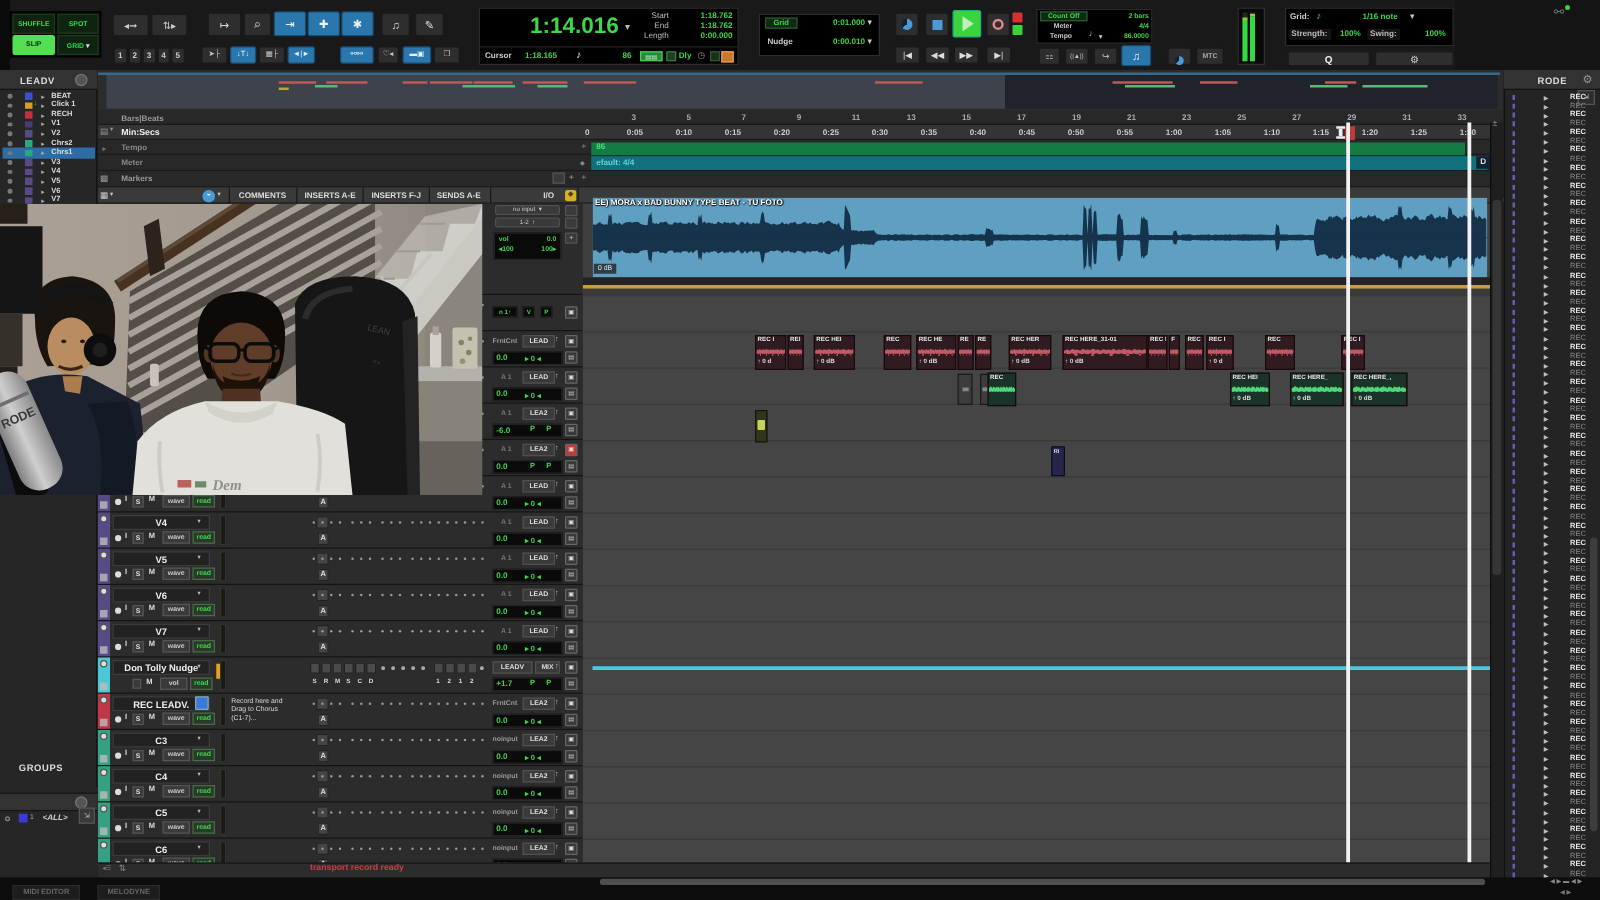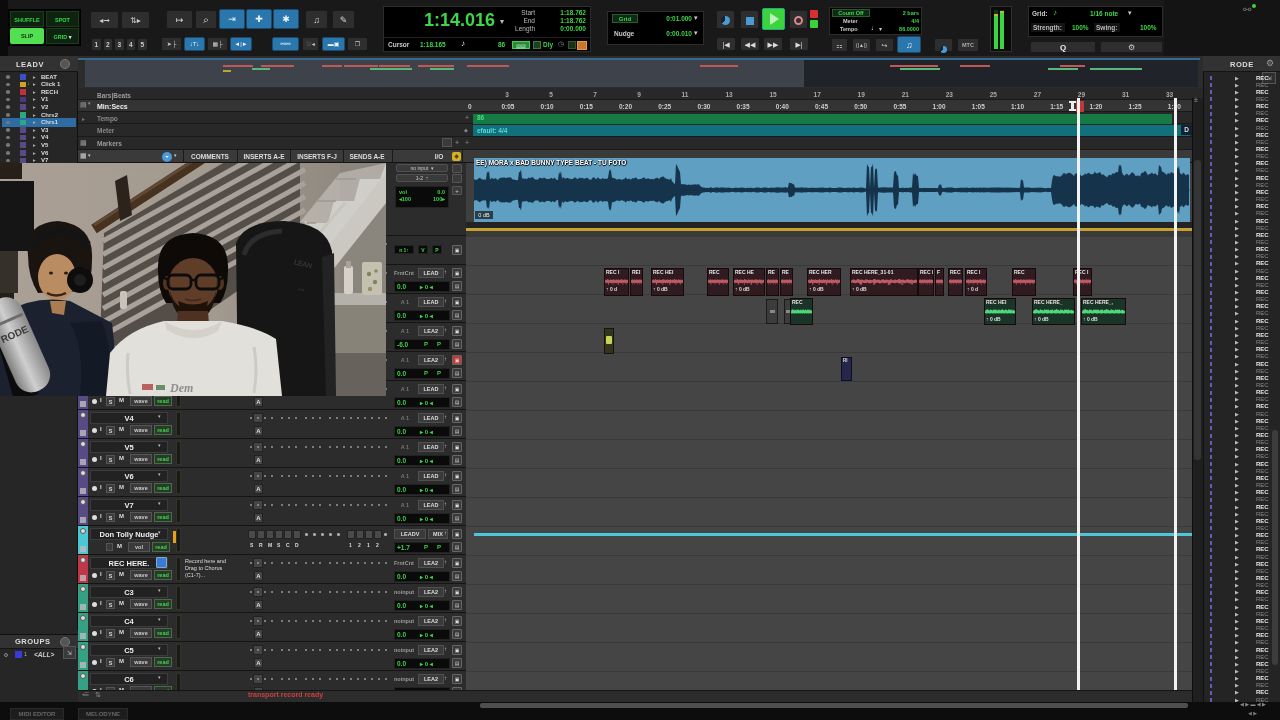--- a/index.html
+++ b/index.html
@@ -1057,21 +1057,21 @@
 <div style="position:absolute;left:424px;top:544px;font-size:6px;color:#3fd649;white-space:nowrap;font-weight:bold">P</div>
 <div style="position:absolute;left:437px;top:544px;font-size:6px;color:#3fd649;white-space:nowrap;font-weight:bold">P</div>
 <div style="position:absolute;left:452px;top:542px;width:10px;height:10px;background:#3a3a3a;border:1px solid #666;border-radius:1px">
     <div style="font-size:5px;color:#ccc;line-height:9px;text-align:center">▤</div>
   </div>
 <div style="position:absolute;left:78px;top:555px;width:388px;height:29px;border-bottom:1px solid #141414"></div>
 <div style="position:absolute;left:78px;top:555px;width:10px;height:28px;background:#c03848"></div>
 <div style="position:absolute;left:80px;top:557px;width:6px;height:6px;border-radius:50%;background:#ddd;border:1px solid #555"></div>
 <div style="position:absolute;left:80px;top:575px;width:6px;height:6px;background:#bbb;opacity:0.8"></div>
 <div style="position:absolute;left:90px;top:557px;width:78px;height:12px;background:#222;border:1px solid #3c3c3c"></div>
-<div style="position:absolute;left:90px;top:559px;font-size:7.5px;color:#eee;white-space:nowrap;width:78px;text-align:center;font-weight:bold">REC HERE.</div>
+<div style="position:absolute;left:90px;top:559px;font-size:7.5px;color:#eee;white-space:nowrap;width:78px;text-align:center;font-weight:bold">REC LEADV.</div>
 <div style="position:absolute;left:158px;top:558px;font-size:5px;color:#bbb;white-space:nowrap;">▾</div>
 <div style="position:absolute;left:92px;top:573px;width:5px;height:5px;border-radius:50%;background:#ddd"></div>
 <div style="position:absolute;left:100px;top:571px;font-size:6px;color:#ddd;white-space:nowrap;font-weight:bold">I</div>
 <div style="position:absolute;left:106px;top:571px;width:9px;height:9px;background:#3a3a3a;border:1px solid #555">
     <div style="font-size:5.5px;color:#ddd;text-align:center;line-height:8px;font-weight:bold">S</div>
   </div>
 <div style="position:absolute;left:119px;top:571px;font-size:6px;color:#ddd;white-space:nowrap;font-weight:bold">M</div>
 <div style="position:absolute;left:130px;top:570px;width:22px;height:10px;background:#3a3a3a;border:1px solid #555">
     <div style="font-size:5.5px;color:#ccc;text-align:center;line-height:9px;font-weight:bold">wave</div>
   </div>
@@ -1407,21 +1407,21 @@
 <div style="position:absolute;left:6px;top:158.6px;width:3.5px;height:3.5px;border-radius:50%;background:#777"></div>
 <div style="position:absolute;left:20px;top:157.6px;width:5.5px;height:5.5px;background:#584a85"></div>
 <div style="position:absolute;left:33px;top:157.1px;font-size:5.5px;color:#aaa;white-space:nowrap;">▸</div>
 <div style="position:absolute;left:41px;top:157.1px;font-size:6px;color:#ddd;white-space:nowrap;font-weight:bold">V7</div>
 <div style="position:absolute;left:6px;top:166.2px;width:3.5px;height:3.5px;border-radius:50%;background:#777"></div>
 <div style="position:absolute;left:20px;top:165.2px;width:5.5px;height:5.5px;background:#584a85"></div>
 <div style="position:absolute;left:33px;top:164.7px;font-size:5.5px;color:#aaa;white-space:nowrap;">▸</div>
 <div style="position:absolute;left:41px;top:164.7px;font-size:6px;color:#ddd;white-space:nowrap;font-weight:bold">V8</div>
 <div style="position:absolute;left:0px;top:630px;width:78px;height:72px;background:#262626"></div>
 <div style="position:absolute;left:0px;top:634px;width:78px;height:15px;background:#323232;border-bottom:1px solid #141414;border-top:1px solid #101010"></div>
-<div style="position:absolute;left:15px;top:637px;font-size:7.5px;color:#ddd;white-space:nowrap;font-weight:bold;letter-spacing:0.5px">GROUPS</div>
+<div style="position:absolute;left:15px;top:610px;font-size:7.5px;color:#ddd;white-space:nowrap;font-weight:bold;letter-spacing:0.5px">GROUPS</div>
 <div style="position:absolute;left:60px;top:637px;width:10px;height:10px;border-radius:50%;background:#555;border:1px solid #777"></div>
 <div style="position:absolute;left:4px;top:653px;width:4px;height:4px;border-radius:50%;border:1px solid #888"></div>
 <div style="position:absolute;left:15px;top:651px;width:7px;height:7px;background:#3a3ad8"></div>
 <div style="position:absolute;left:24px;top:651px;font-size:5.5px;color:#aaa;white-space:nowrap;">1</div>
 <div style="position:absolute;left:34px;top:651px;font-size:6.5px;color:#ccc;white-space:nowrap;font-style:italic;font-weight:bold">&lt;ALL&gt;</div>
 <div style="position:absolute;left:63px;top:646px;width:13px;height:13px;background:#3a3a3a;border:1px solid #555">
     <div style="font-size:6px;color:#bbb;line-height:12px;text-align:center">⇲</div>
   </div>
 <div style="position:absolute;left:1203px;top:56px;width:77px;height:646px;background:#242424;border-left:1px solid #101010"></div>
 <div style="position:absolute;left:1203px;top:56px;width:77px;height:16px;background:#323232;border-bottom:1px solid #141414"></div>

